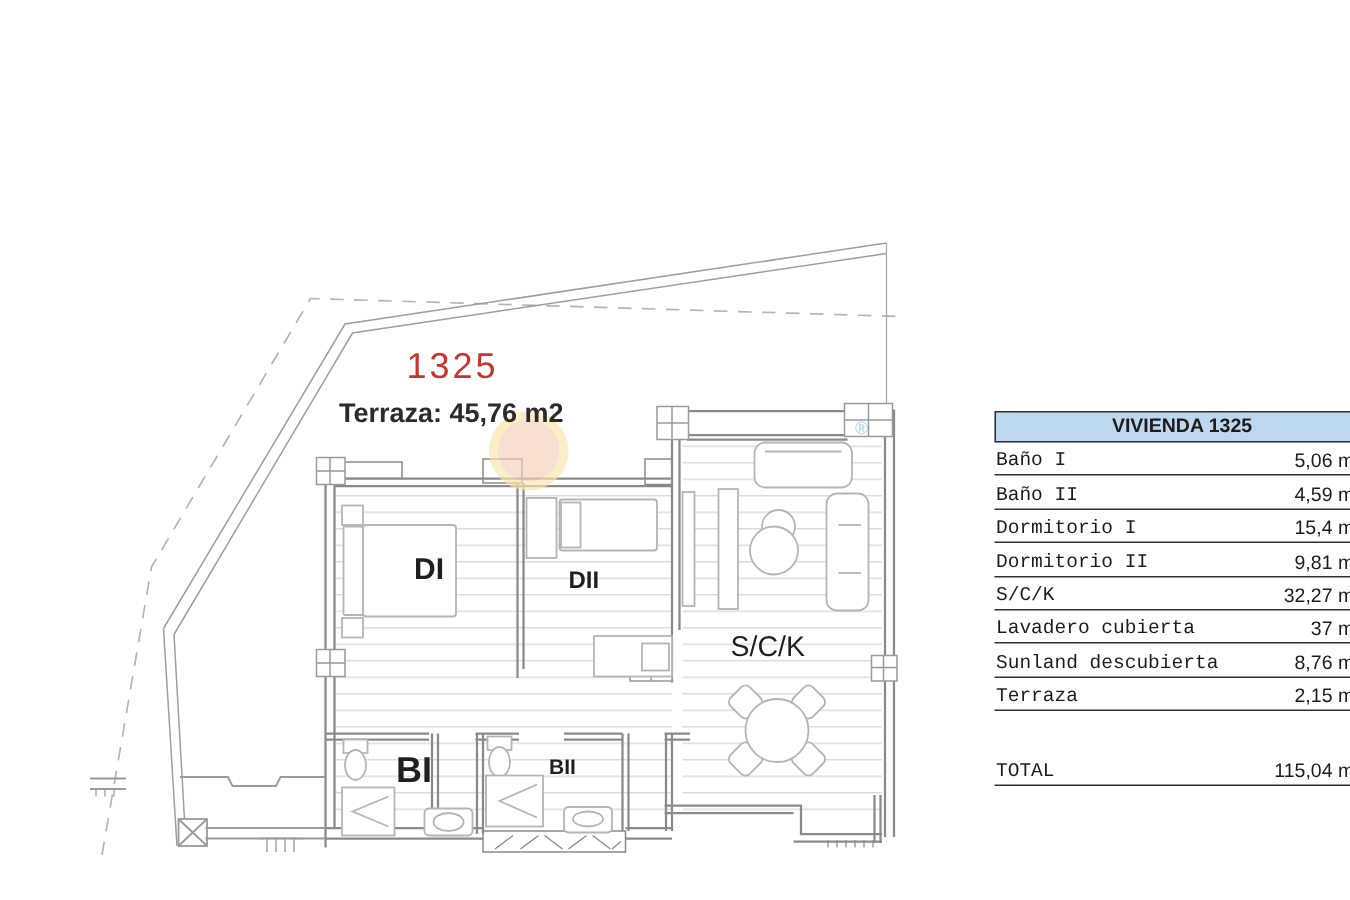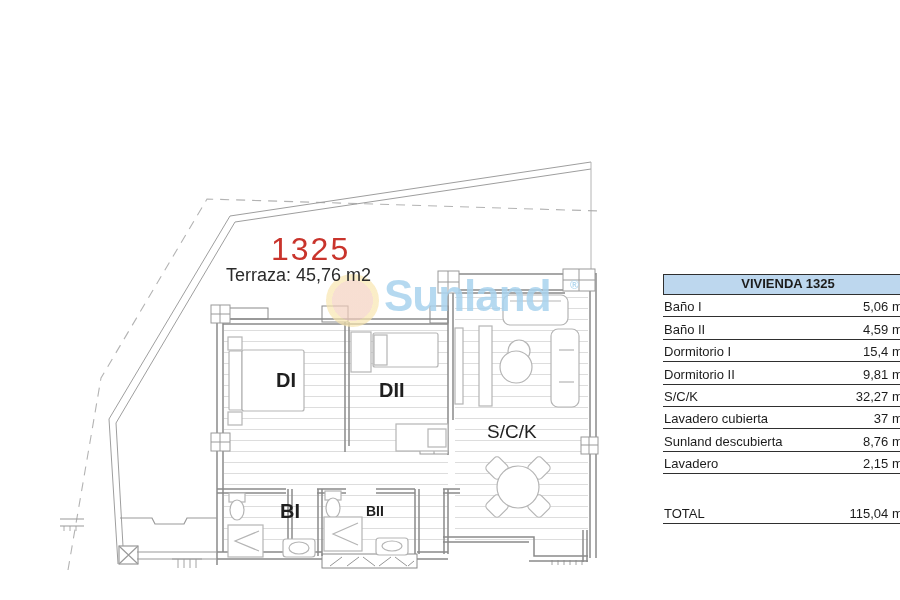--- a/index.html
+++ b/index.html
@@ -2,45 +2,45 @@
 <html><head>
 <meta charset="utf-8">
 <style>
   html,body{margin:0;padding:0;}
   body{width:900px;height:600px;overflow:hidden;background:#fff;}
   .stage{position:relative;width:900px;height:600px;background:#fff;overflow:hidden;
          font-family:"Liberation Sans",sans-serif;}
   .plan-svg{position:absolute;left:0;top:0;}
 
   .plan-label{position:absolute;color:#1f1f1f;font-weight:700;white-space:nowrap;}
-  .unit-number{position:absolute;left:271px;top:231px;font-size:32px;letter-spacing:2px;
+  .unit-number{position:absolute;left:271px;top:231px;font-size:24px;letter-spacing:2px;
                color:#c9342c;font-weight:400;}
   .terrace-label{position:absolute;left:226px;top:265px;font-size:18px;color:#2b2b2b;
-                 font-weight:400;white-space:nowrap;}
+                 font-weight:700;white-space:nowrap;}
 
   .room-di  {left:276px;top:369px;font-size:20px;text-align:right;}
-  .room-dii {left:379px;top:379px;font-size:20px;}
+  .room-dii {left:379px;top:379px;font-size:16px;}
   .room-sck {left:487px;top:421px;font-size:19px;font-weight:400;}
-  .room-bi  {left:280px;top:500px;font-size:20px;}
+  .room-bi  {left:264px;top:500px;font-size:24px;}
   .room-bii {left:366px;top:503px;font-size:14px;}
 
   .watermark{position:absolute;left:322px;top:272px;width:280px;height:60px;opacity:.85;}
   .wm-circle{position:absolute;left:4px;top:2px;width:53px;height:53px;border-radius:50%;
              background:radial-gradient(circle,#f4cfbd 0%,#f4cfbd 54%,#f8e5ad 55%,#f8e5ad 100%);
              opacity:.8;}
   .wm-text{position:absolute;left:62px;top:2px;font-size:44px;font-weight:700;
            color:#a9d3ee;letter-spacing:-1px;line-height:1;}
   .wm-reg{position:absolute;left:248px;top:6px;font-size:12px;font-weight:700;color:#a9d3ee;}
 
   .area-table{position:absolute;left:663px;top:274px;width:250px;color:#1c1c1c;font-size:13px;}
   .tbl-header{box-sizing:border-box;height:21px;line-height:18px;background:#bdd7ee;
               border:1.5px solid #2f2f2f;text-align:center;font-weight:700;}
   .tbl-row{box-sizing:border-box;height:22.4px;display:flex;justify-content:space-between;
            align-items:flex-end;border-bottom:1.4px solid #2f2f2f;padding:0 3px 2px 1px;}
-  .tbl-row .lbl{white-space:nowrap;}
+  .tbl-row .lbl{white-space:nowrap;font-family:Liberation Mono, monospace;}
   .tbl-row .val{white-space:nowrap;}
   .tbl-spacer{height:27px;}
   .tbl-total{font-weight:400;}
 </style>
 </head>
 <body>
 
 <div class="stage">
 
   <svg class="plan-svg" width="900" height="600" viewBox="0 0 900 600">
@@ -211,21 +211,20 @@
       <line x1="137" y1="552" x2="217" y2="552"></line>
       <line x1="137" y1="559" x2="217" y2="559"></line>
       <path d="M60,519 H84 M60,526 H84"></path>
       <path stroke-width="0.8" d="M64,526 V531 M70,526 V531 M76,526 V531"></path>
       <path stroke-width="0.9" d="M172,559 H202 M178,559 V568 M184,559 V568 M190,559 V568 M196,559 V568"></path>
     </g>
   </svg>
 
   <div class="watermark">
     <span class="wm-circle"></span>
-    <span class="wm-text">Sunland</span>
     <span class="wm-reg">®</span>
   </div>
 
   <div class="unit-number">1325</div>
   <div class="terrace-label">Terraza: 45,76 m2</div>
   <div class="plan-label room-di">DI</div>
   <div class="plan-label room-dii">DII</div>
   <div class="plan-label room-sck">S/C/K</div>
   <div class="plan-label room-bi">BI</div>
   <div class="plan-label room-bii">BII</div>
@@ -254,21 +253,21 @@
     </div>
     <div class="tbl-row">
       <span class="lbl">Lavadero cubierta</span>
       <span class="val">37 m2</span>
     </div>
     <div class="tbl-row">
       <span class="lbl">Sunland descubierta</span>
       <span class="val">8,76 m2</span>
     </div>
     <div class="tbl-row">
-      <span class="lbl">Lavadero</span>
+      <span class="lbl">Terraza</span>
       <span class="val">2,15 m2</span>
     </div>
     <div class="tbl-spacer"></div>
     <div class="tbl-row tbl-total">
       <span class="lbl">TOTAL</span>
       <span class="val">115,04 m2</span>
     </div>
   </div>
 
 </div>

